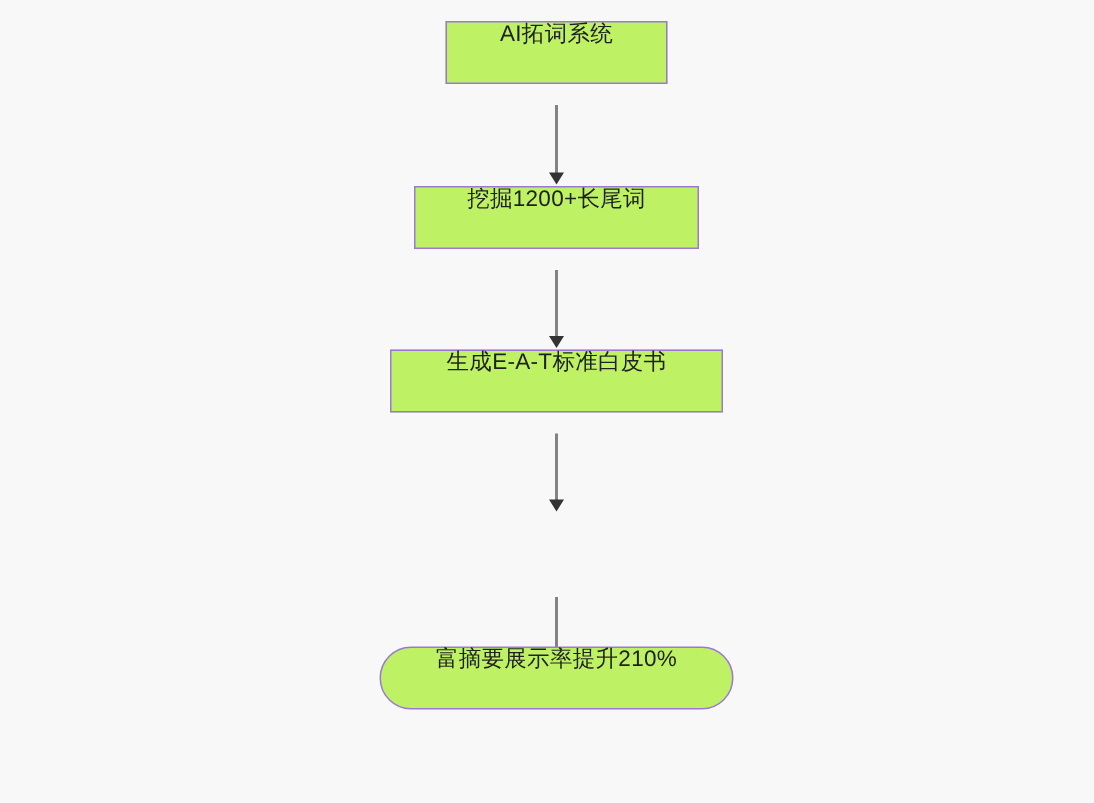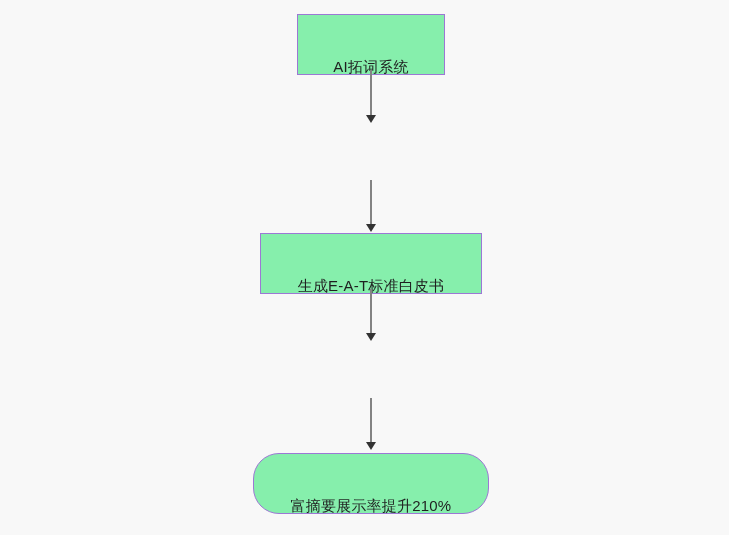--- a/index.html
+++ b/index.html
@@ -18,42 +18,42 @@
   #flow-canvas {
     position: relative;
     width: 729px;
     height: 535px;
   }
 
   
   .node {
     position: absolute;
     box-sizing: border-box;
-    background: #86efac;
+    background: #bef264;
     border: 1.4px solid #9c78d4;
     display: flex;
-    align-items: flex-end;
+    align-items: flex-start;
     justify-content: center;
-    height: 61px;
+    height: 42px;
     transform: translateX(-50%);
     left: 371px;
   }
   .node-label {
     font-size: 15px;
     line-height: 1;
     color: #1f2020;
     white-space: nowrap;
     letter-spacing: 0.2px;
   }
 
   #node-0 { top: 14px;  width: 148px; }
   #node-1 { top: 124px; width: 190px; }
   #node-2 { top: 233px; width: 222px; }
   #node-3 { top: 342px; width: 214px; }
-  #node-4 { top: 453px; width: 236px; border-radius: 26px; }
+  #node-4 { top: 431px; width: 236px; border-radius: 26px; }
 
   
   .connector {
     position: absolute;
     left: 371px;
     transform: translateX(-50%);
     width: 2px;
     background: #838383;
   }
   .arrow-head {
@@ -85,20 +85,23 @@
 
 <div id="flow-canvas">
 
   <div class="node" id="node-0">
     <span class="node-label">AI拓词系统</span>
   </div>
 
   <div class="connector" id="edge-0-line"></div>
   <div class="arrow-head" id="edge-0-head"></div>
 
+  <div class="node" id="node-1">
+    <span class="node-label">挖掘1200+长尾词</span>
+  </div>
 
   <div class="connector" id="edge-1-line"></div>
   <div class="arrow-head" id="edge-1-head"></div>
 
   <div class="node" id="node-2">
     <span class="node-label">生成E-A-T标准白皮书</span>
   </div>
 
   <div class="connector" id="edge-2-line"></div>
   <div class="arrow-head" id="edge-2-head"></div>

